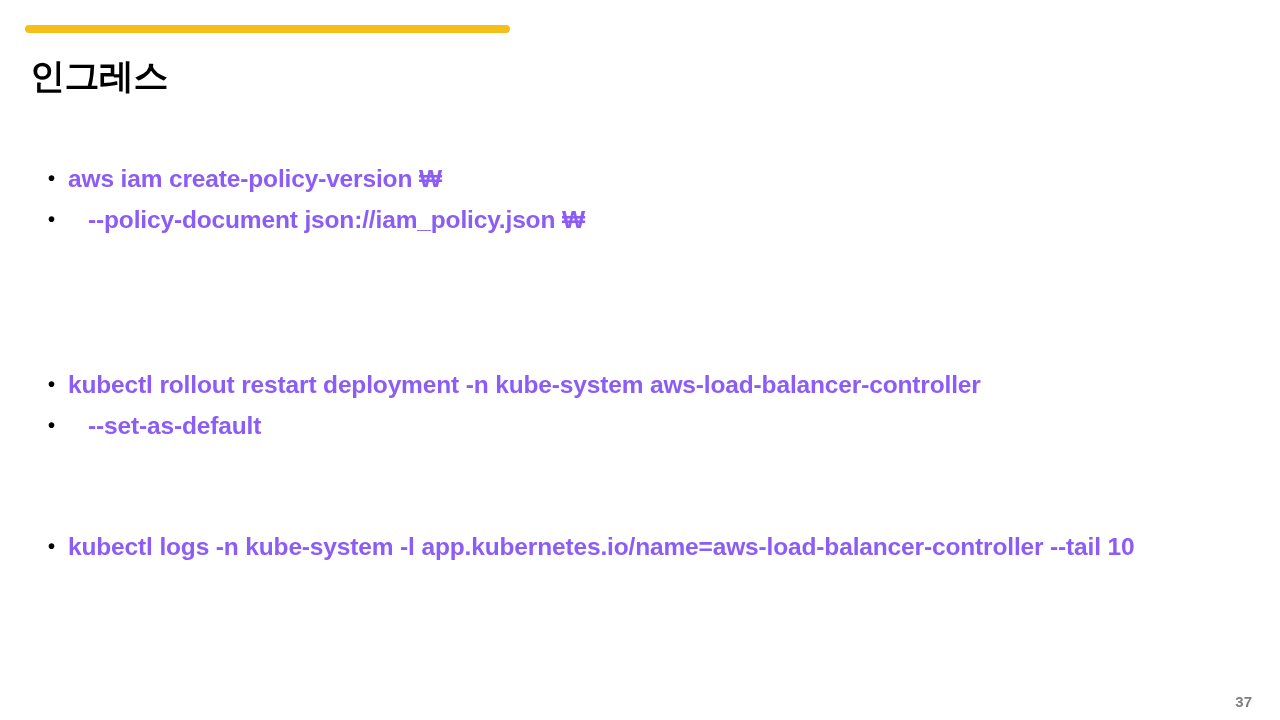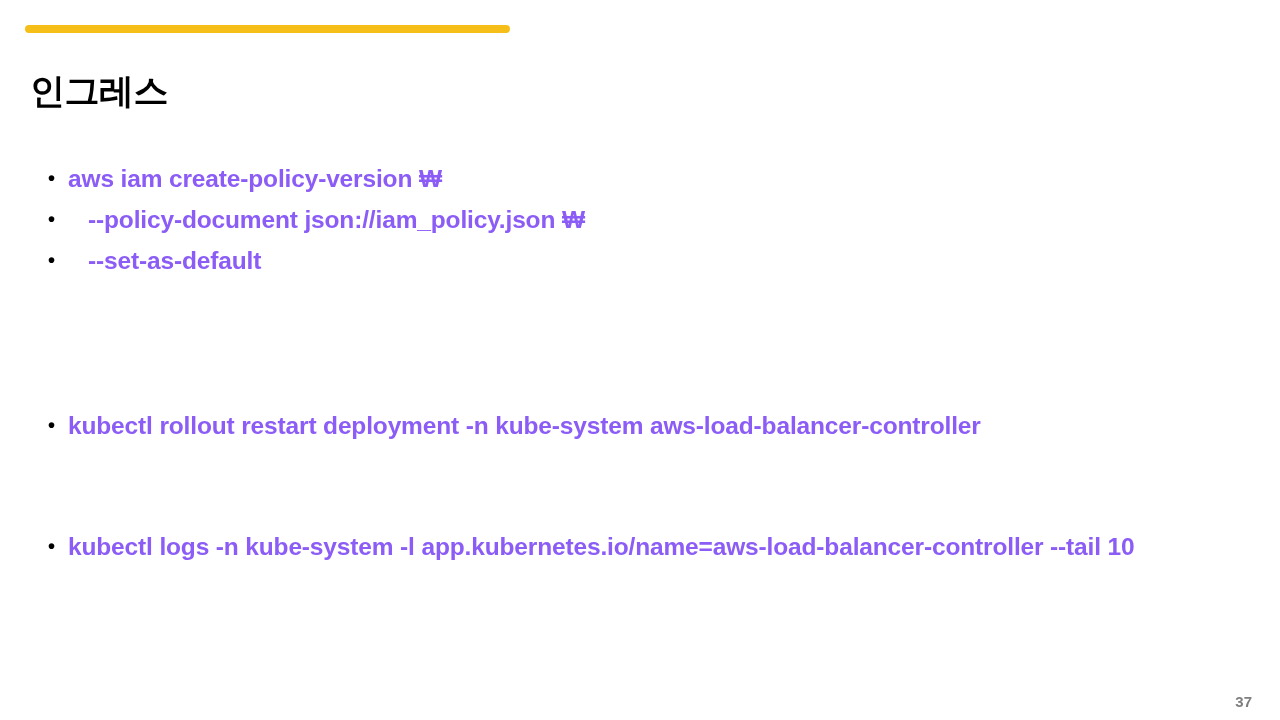--- a/index.html
+++ b/index.html
@@ -29,21 +29,21 @@
     left: 25px;
     top: 25px;
     width: 485px;
     height: 8px;
     background: #f5be18;
     border-radius: 4px;
   }
   .slide-title {
     position: absolute;
     left: 30px;
-    top: 44px;
+    top: 29px;
     width: 900px;
     font-size: 35px;
     font-weight: bold;
     letter-spacing: -0.5px;
     line-height: 48px;
     color: #000000;
     white-space: nowrap;
   }
 
   
@@ -107,26 +107,26 @@
 
     <li class="bullet">
       <span class="txt">aws iam create-policy-version ₩</span>
     </li>
 
 
     <li class="bullet">
       <span class="txt">   --policy-document json://iam_policy.json ₩</span>
     </li>
 
+    <li class="bullet gap-large">
+      <span class="txt">kubectl rollout restart deployment -n kube-system aws-load-balancer-controller</span>
+    </li>
+
     <li class="bullet">
       <span class="txt">   --set-as-default</span>
-    </li>
-
-    <li class="bullet gap-large">
-      <span class="txt">kubectl rollout restart deployment -n kube-system aws-load-balancer-controller</span>
     </li>
 
     <li class="bullet gap-mid">
       <span class="txt">kubectl logs -n kube-system -l app.kubernetes.io/name=aws-load-balancer-controller --tail 10</span>
     </li>
 
   </ul>
 
   <div class="page-number">37</div>
 

